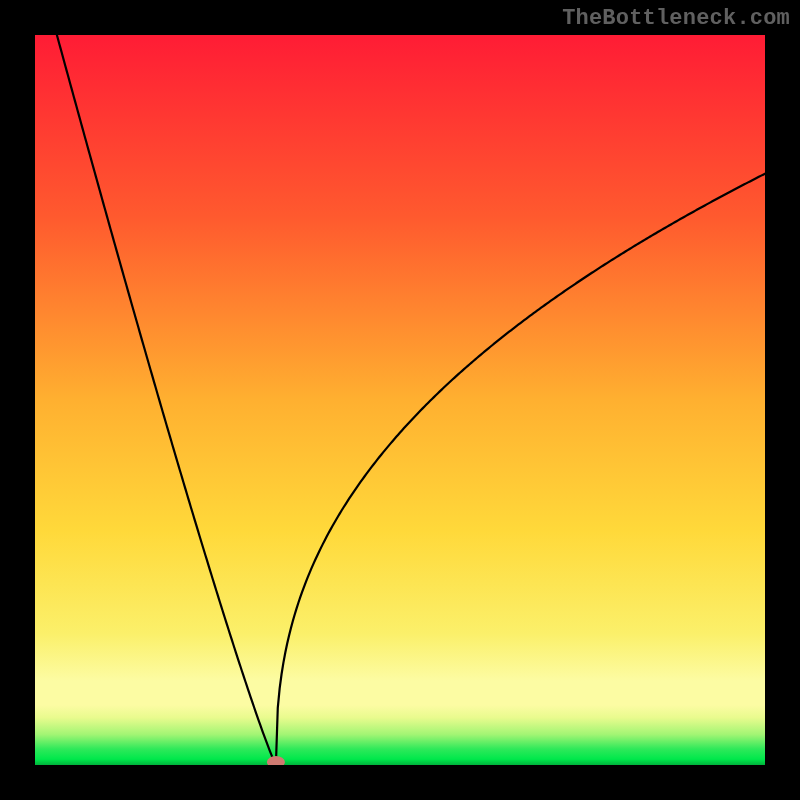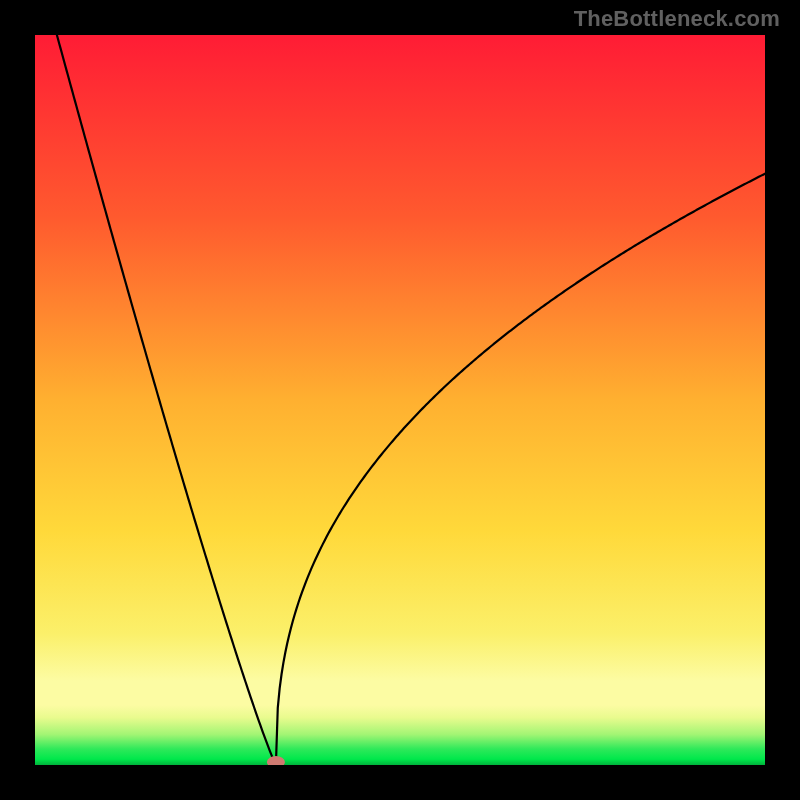--- a/index.html
+++ b/index.html
@@ -23,26 +23,27 @@
     position: absolute;
     left: 35px;
     top: 35px;
     width: 730px;
     height: 730px;
     overflow: hidden;
   }
   .watermark {
     position: absolute;
     top: 6px;
-    right: 20px;
+    right: 10px;
     font-size: 22px;
     font-weight: 600;
     color: #606060;
     letter-spacing: 0.2px;
     user-select: none;
+    font-family: Liberation Mono, monospace;
   }
   svg { display: block; }
 </style>
 </head>
 <body>
 
 <div class="frame">
   <div class="plot">
     <svg id="plot-svg" width="730" height="730" viewBox="0 0 730 730">
       <defs>

